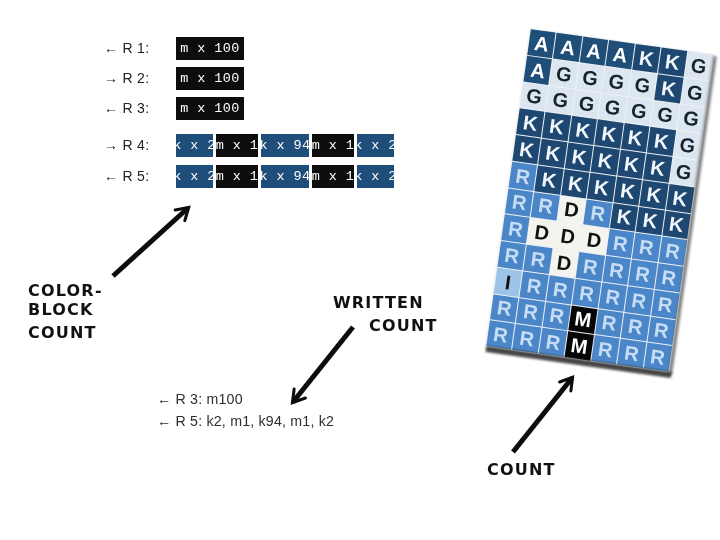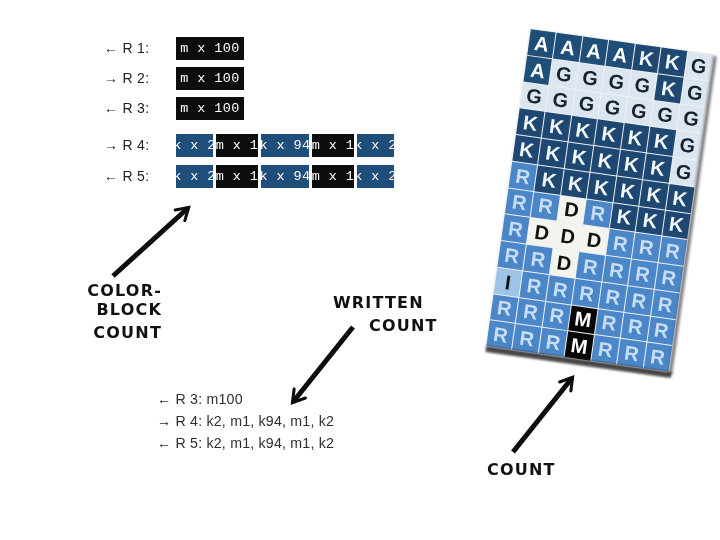--- a/index.html
+++ b/index.html
@@ -21,21 +21,21 @@
     height:23px; color:#fff; font-size:13.5px; font-weight:500;
     letter-spacing:0.4px;
   }
 
   
   .hand-label {
     position:absolute; font-family:"DejaVu Sans", sans-serif;
     font-weight:bold; font-size:16px; color:#111; letter-spacing:1.2px;
   }
   .hand-label .l2 { margin-top:4px; }
-  .center { text-align:right; }
+  .center { text-align:left; }
 
   
   .written-lines {
     position:absolute; left:157px; top:389px;
     font-size:14.2px; color:#2e2e2e; line-height:21.8px; letter-spacing:0.2px;
   }
 
   
   .arrows { position:absolute; left:0; top:0; pointer-events:none; }
 
@@ -118,21 +118,20 @@
 
   <div class="hand-label" style="left:333px; top:293px;">
     <div>WRITTEN</div>
     <div class="l2" style="margin-left:36px;">COUNT</div>
   </div>
 
   <div class="hand-label" style="left:487px; top:460px;">COUNT</div>
 
   <div class="written-lines">
       <div>← R 3: m100</div>
-      <div>→ R 4: k2, m1, k94, m1, k2</div>
       <div>← R 5: k2, m1, k94, m1, k2</div>
     </div>
 
   <svg class="arrows" width="720" height="540">
     <defs>
       <marker id="ah" viewBox="0 0 10 10" refX="7.5" refY="5" markerWidth="3.6" markerHeight="3.6" orient="auto">
         <path d="M1.5,1 L8,5 L1.5,9" fill="none" stroke="#0d0d0d" stroke-width="1.7" stroke-linecap="round"></path>
       </marker>
     </defs>
     <line x1="113" y1="276" x2="188" y2="208" stroke="#0d0d0d" stroke-width="5" marker-end="url(#ah)"></line>

